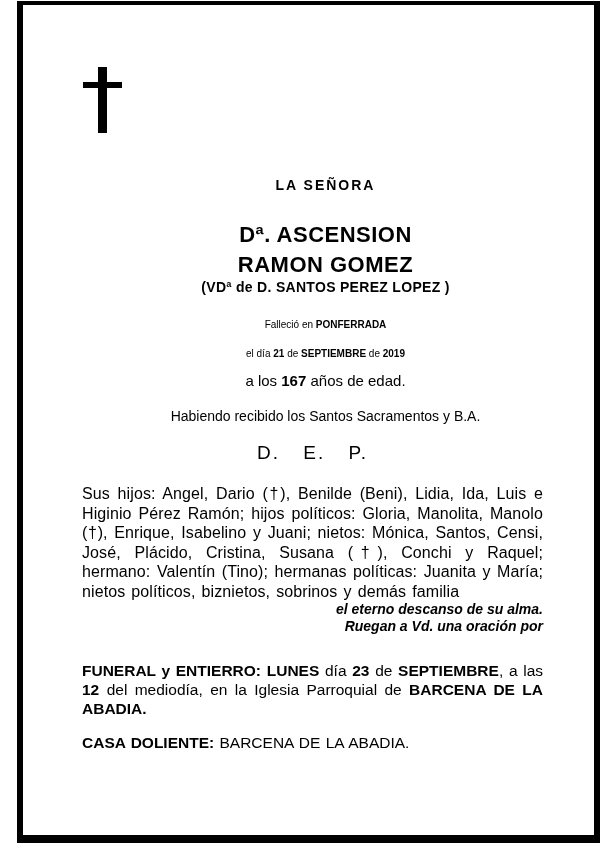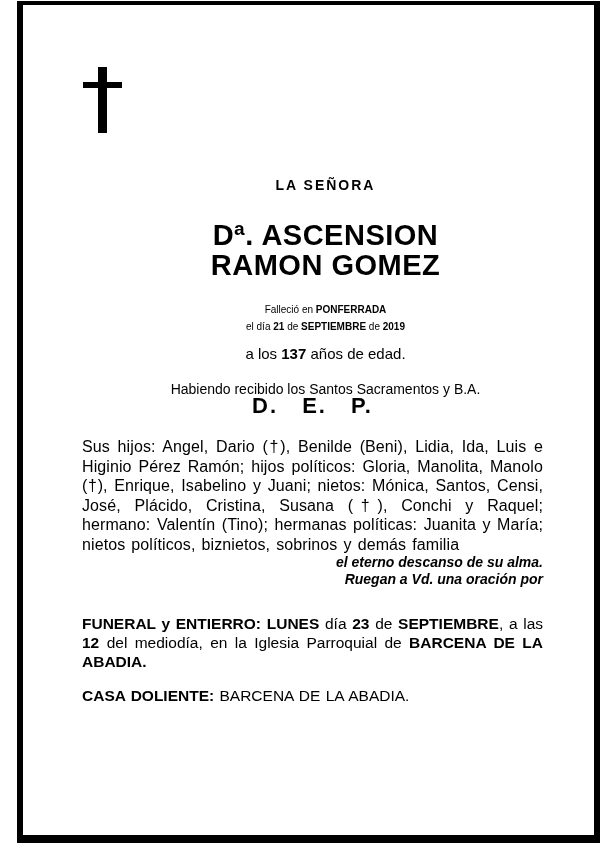--- a/index.html
+++ b/index.html
@@ -51,33 +51,33 @@
     height: 6px;
     background: #000000;
   }
   .content {
     position: absolute;
     left: 0;
     right: 0;
     top: 0;
     padding: 0 51px 0 59px;
   }
-  .center { text-align: center; }
+  .center { text-align: center; margin-top: 12px; }
   .shift { transform: translateX(13px); }
 
   .honorific {
     margin-top: 172px;
     font-size: 14px;
     font-weight: 700;
     letter-spacing: 2px;
     line-height: 16px;
   }
   .deceased-name {
     margin-top: 27px;
-    font-size: 29px;
+    font-size: 22px;
     font-weight: 700;
     letter-spacing: 0.5px;
     line-height: 30px;
   }
   .widow-line {
     margin-top: 0;
     font-size: 14px;
     font-weight: 700;
     letter-spacing: 0.3px;
     line-height: 15px;
@@ -91,23 +91,23 @@
     margin-top: 11px;
     font-size: 15px;
     line-height: 16px;
   }
   .sacraments {
     margin-top: 20px;
     font-size: 14px;
     line-height: 15px;
   }
   .dep {
-    margin-top: 0;
-    font-size: 22px;
-    font-weight: 700;
+    margin-top: 20px;
+    font-size: 19px;
+    font-weight: 400;
     letter-spacing: 2px;
     word-spacing: 16px;
     line-height: 18px;
   }
   .family {
     margin: 22px 0 0 0;
     font-size: 16px;
     line-height: 19.5px;
     text-align: justify;
     word-spacing: 1.5px;
@@ -145,26 +145,27 @@
 
     <div class="content">
 
       <div class="honorific center shift">LA SEÑORA</div>
 
       <div class="deceased-name center shift">
         <div>Dª. ASCENSION</div>
         <div>RAMON GOMEZ</div>
       </div>
 
+      <div class="widow-line center shift">(VDª de D. SANTOS PEREZ LOPEZ )</div>
 
       <div class="died-line1 center shift"><span>Falleció en </span><span style="font-weight: 700;">PONFERRADA</span></div>
 
       <div class="died-line2 center shift"><span>el día </span><span style="font-weight: 700;">21</span><span> de </span><span style="font-weight: 700;">SEPTIEMBRE</span><span> de </span><span style="font-weight: 700;">2019</span></div>
 
-      <div class="age-line center shift"><span>a los </span><span style="font-weight: 700;">137</span><span> años de edad.</span></div>
+      <div class="age-line center shift"><span>a los </span><span style="font-weight: 700;">167</span><span> años de edad.</span></div>
 
       <div class="sacraments center shift">Habiendo recibido los Santos Sacramentos y B.A.</div>
 
       <div class="dep center">D. E. P.</div>
 
       <p class="family">Sus hijos: Angel, Dario (†), Benilde (Beni), Lidia, Ida, Luis e Higinio Pérez Ramón; hijos políticos: Gloria, Manolita, Manolo (†), Enrique, Isabelino y Juani; nietos: Mónica, Santos, Censi, José, Plácido, Cristina, Susana (†), Conchi y Raquel; hermano: Valentín (Tino); hermanas políticas: Juanita y María; nietos políticos, biznietos, sobrinos y demás familia</p>
 
       <div class="prayer">
         <div>el eterno descanso de su alma.</div>
         <div>Ruegan a Vd. una oración por</div>

